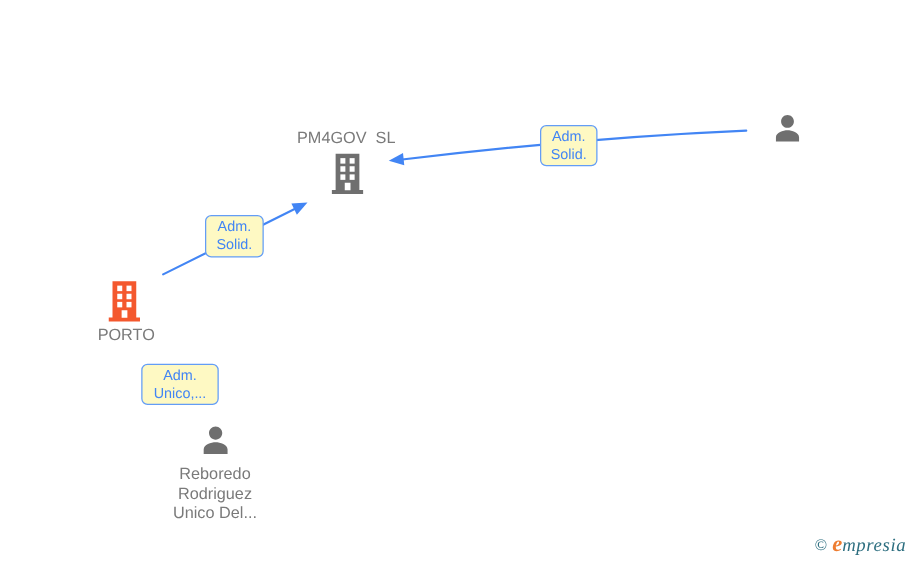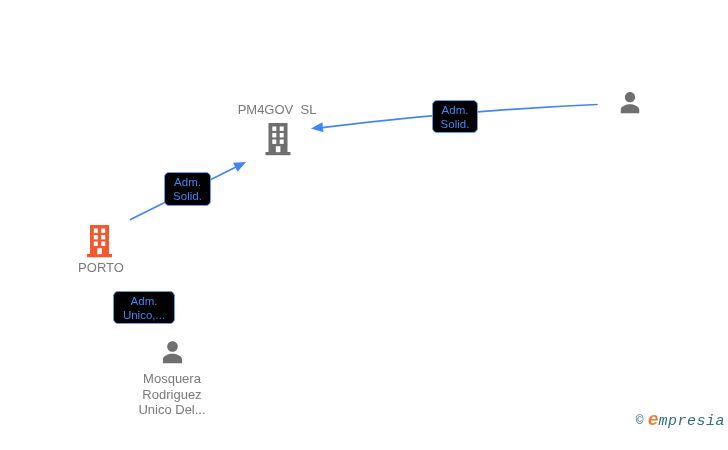--- a/index.html
+++ b/index.html
@@ -18,21 +18,21 @@
     z-index: 1;
     pointer-events: none;
   }
   #edges-layer path { stroke: var(--edge); stroke-width: 1.7; fill: none; stroke-linecap: round; }
   #edges-layer polygon { fill: var(--edge); }
 
   .edge-box {
     position: absolute;
     z-index: 2;
     box-sizing: border-box;
-    background: #000000;
+    background: #fef9c3;
     border: 1.5px solid var(--edge-label-border);
     border-radius: 5px;
     color: var(--edge-label-text);
     font-size: 11.5px;
     line-height: 14px;
     text-align: center;
     display: flex;
     flex-direction: column;
     justify-content: center;
   }
@@ -49,23 +49,23 @@
     width: 120px;
     text-align: center;
     font-size: 13px;
     line-height: 15.5px;
     color: var(--node-label-gray);
   }
   .node-label div { white-space: pre; }
 
   .brand {
     position: absolute;
-    right: 3px; bottom: 20px;
+    right: 3px; bottom: 4px;
     z-index: 3;
-    font-family: Liberation Mono, monospace;
+    font-family: Liberation Serif, serif;
     font-style: italic;
     color: var(--logo-teal);
     font-size: 15px;
   }
   .brand .copy { font-style: normal; font-size: 13px; vertical-align: 1px; margin-right: 4px; }
   .brand .brand-e { color: var(--logo-orange); font-size: 18px; font-weight: bold; }
   .brand .brand-rest { font-size: 15px; letter-spacing: 0.5px; }
 </style>
 </head>
 <body style="background: rgb(255, 255, 255);">
@@ -131,21 +131,21 @@
   <div class="node-label" style="left:41px; top:260px;">
     <div>PORTO</div>
   </div>
 
   <div class="node-icon" style="left:157px; top:336px;">
     <svg class="person-icon-svg" width="31" height="31" viewBox="0 0 24 24">
       <path fill="currentColor" d="M12 12.2c2.3 0 4.1-1.85 4.1-4.1S14.3 4 12 4 7.9 5.85 7.9 8.1s1.8 4.1 4.1 4.1zm0 1.6c-2.8 0-7.4 1.5-7.4 4.4V21h14.8v-2.8c0-2.9-4.6-4.4-7.4-4.4z"></path>
     </svg>
   </div>
   <div class="node-label" style="left:112px; top:371px;">
-    <div>Mosquera</div>
+    <div>Reboredo</div>
     <div>Rodriguez</div>
     <div>Unico Del...</div>
   </div>
 
   <div class="brand">
     <span class="copy">©</span><span class="brand-e">e</span><span class="brand-rest">mpresia</span>
   </div>
 
 </div>
 

